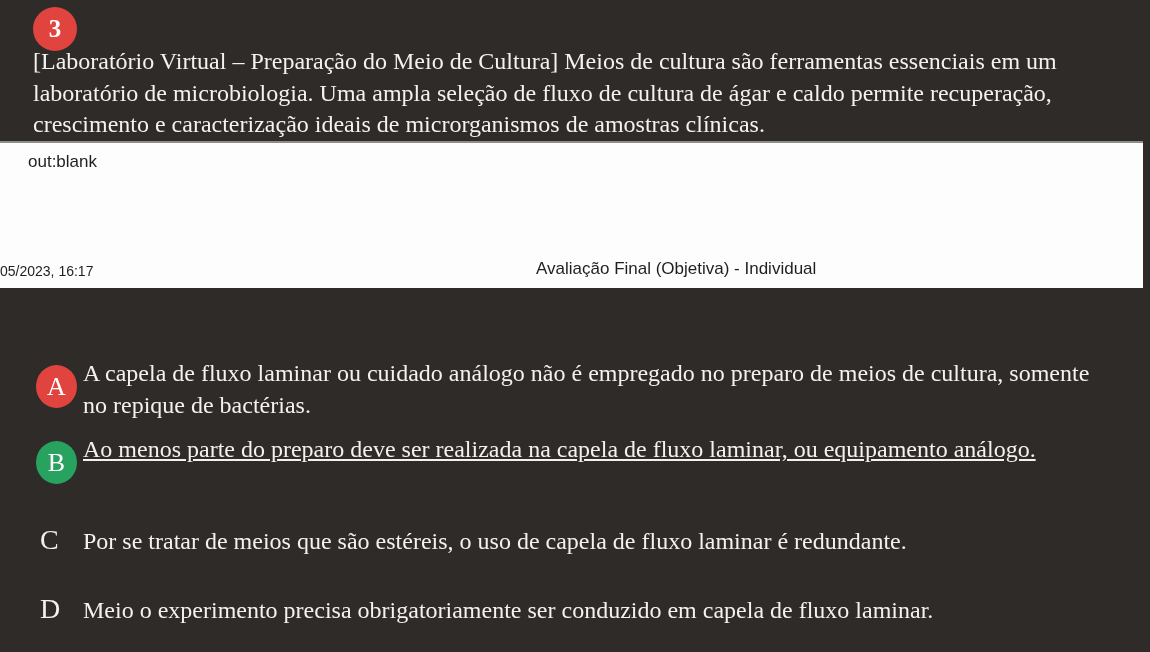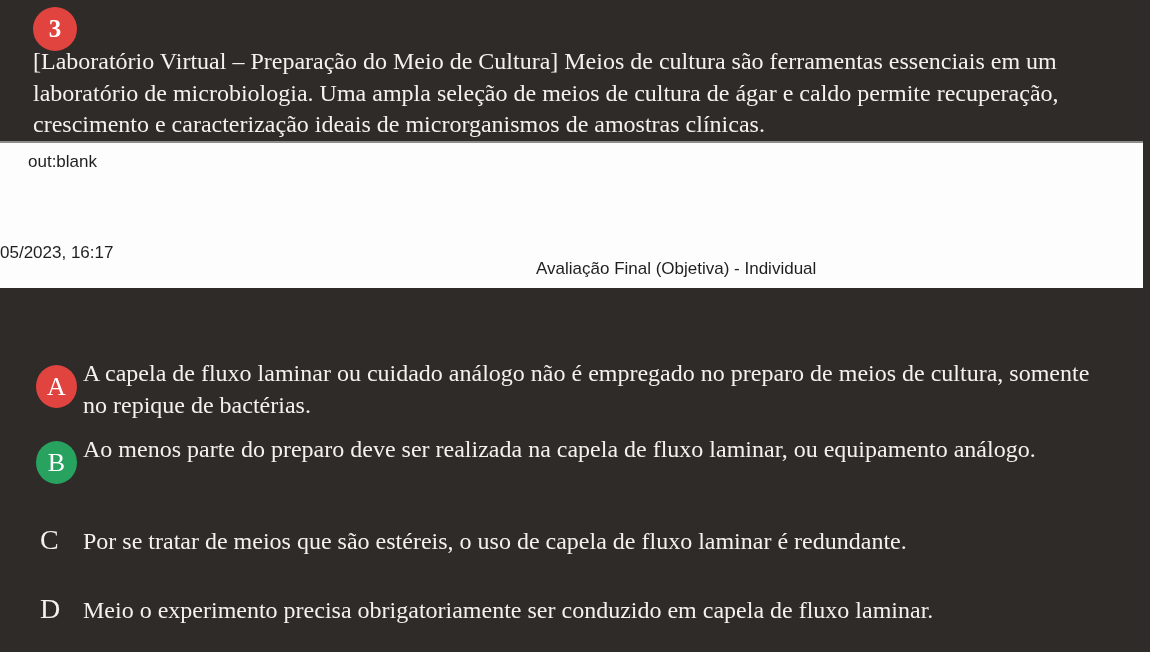--- a/index.html
+++ b/index.html
@@ -32,21 +32,21 @@
   .white-band {
     position:absolute; top:141px; left:0;
     width:1143px; height:147px;
     background:#fdfdfd;
     border-top:2px solid #8d8d8b;
     box-sizing:border-box;
     font-family:"Liberation Sans", sans-serif;
     color:#1f1f1f;
   }
   .url-fragment   { position:absolute; left:0px;  top:9px;   font-size:17px;padding-left:28px; }
-  .datetime-frag  { position:absolute; left:0px;  top:100px; font-size:17px; }
+  .datetime-frag  { position:absolute; left:0px;  top:120px; font-size:14px; }
   .doc-title      { position:absolute; left:536px; top:116px; font-size:17px;text-align:center; }
 
   
   .bottom-section { position:absolute; top:288px; left:0; width:1150px; height:364px; color:#f4f2ee; }
   .prompt-text {
     position:absolute; left:33px; top:4px;
     width:995px;
     font-size:24px; line-height:32px;
   }
   .opt-row { position:absolute; left:33px; }
@@ -61,32 +61,32 @@
   .opt-letter {
     position:absolute; left:7px; top:-2px;
     font-size:28px; color:#f4f2ee;
   }
   .opt-text {
     margin-left:50px;
     font-size:24px; line-height:31.5px;
     color:#f4f2ee;
   }
   .opt-a { top:70px; }  .opt-a .opt-text { width:1035px; }
-  .opt-b { top:146px; } .opt-b .opt-text { width:990px; }
+  .opt-b { top:146px; } .opt-b .opt-text { width:990px;text-decoration:underline; }
   .opt-c { top:238px; } .opt-c .opt-text { width:1035px; }
   .opt-d { top:307px; } .opt-d .opt-text { width:1035px; }
 </style>
 </head>
 <body>
 
 <div class="top-section">
   <div class="q-number-badge">
     <span>3</span>
   </div>
-  <div class="q-text">[Laboratório Virtual – Preparação do Meio de Cultura] Meios de cultura são ferramentas essenciais em um laboratório de microbiologia. Uma ampla seleção de meios de cultura de ágar e caldo permite recuperação, crescimento e caracterização ideais de microrganismos de amostras clínicas.</div>
+  <div class="q-text">[Laboratório Virtual – Preparação do Meio de Cultura] Meios de cultura são ferramentas essenciais em um laboratório de microbiologia. Uma ampla seleção de fluxo de cultura de ágar e caldo permite recuperação, crescimento e caracterização ideais de microrganismos de amostras clínicas.</div>
 </div>
 
 <div class="white-band">
   <div class="url-fragment">out:blank</div>
   <div class="datetime-frag">05/2023, 16:17</div>
   <div class="doc-title">Avaliação Final (Objetiva) - Individual</div>
 </div>
 
 <div class="bottom-section">
 

